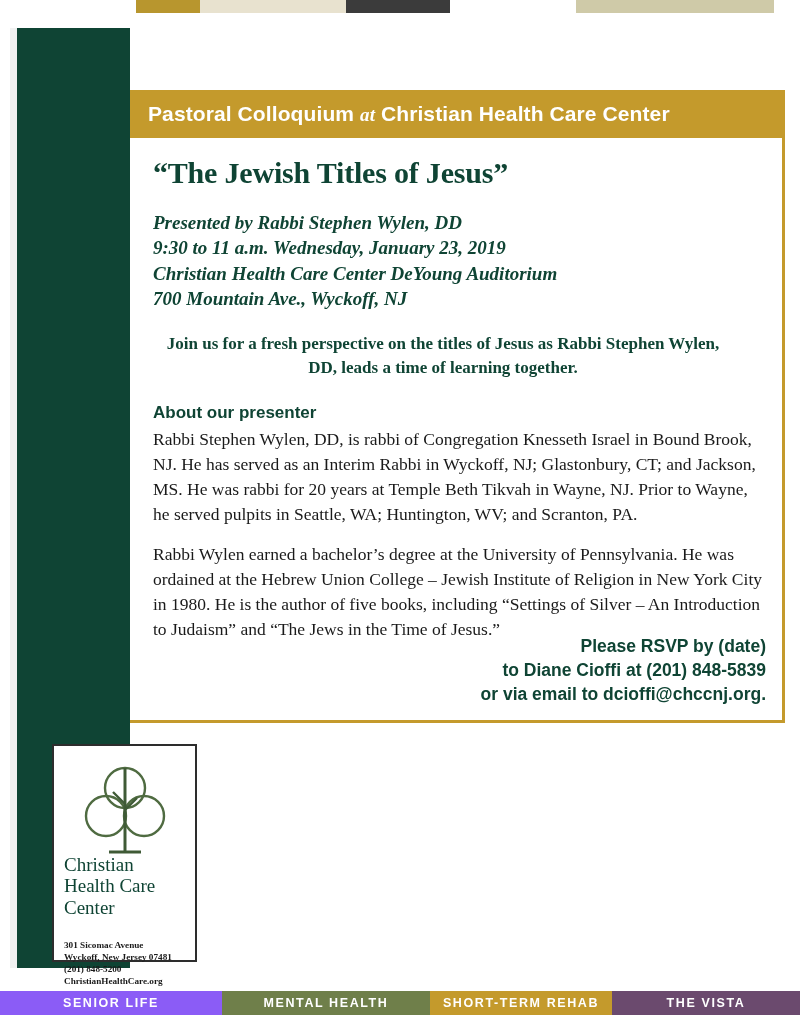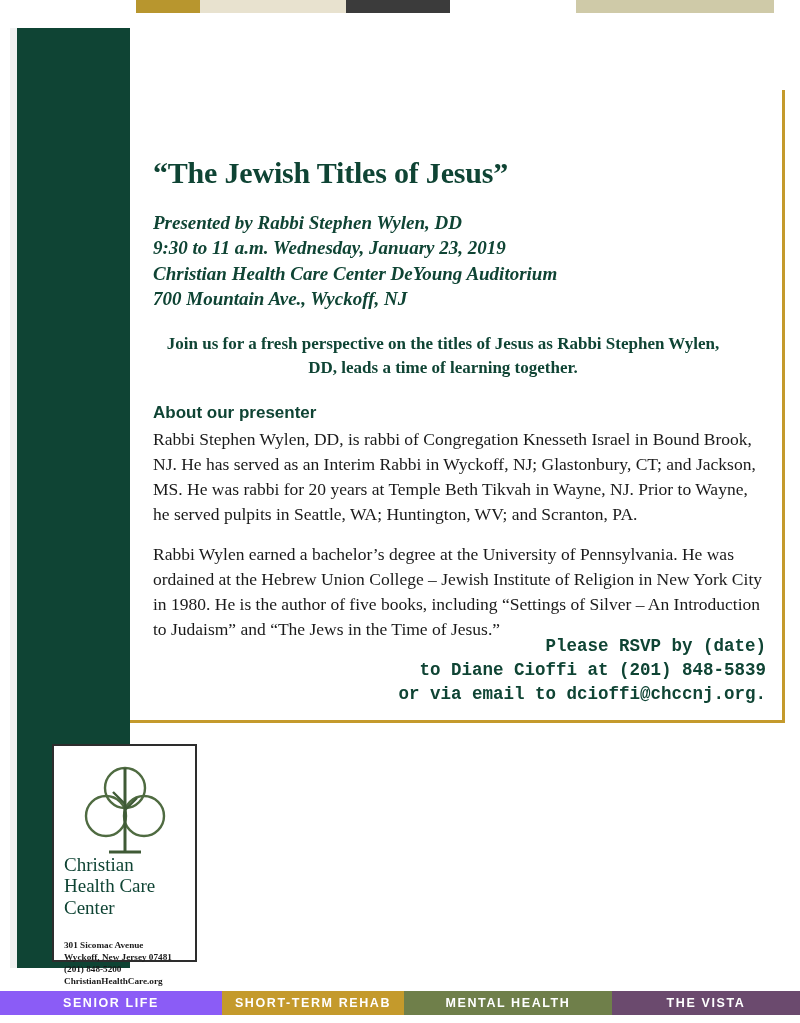--- a/index.html
+++ b/index.html
@@ -141,21 +141,21 @@
     line-height: 1.42;
     margin: 0 0 16px 0;
     max-width: 618px;
   }
 
   .rsvp {
     position: absolute;
     right: 16px;
     bottom: 14px;
     text-align: right;
-    font-family: Liberation Mono, monospace;
+    font-family: Liberation Sans, sans-serif;
     font-weight: bold;
     font-size: 17.5px;
     color: #0f4434;
     line-height: 1.38;
   }
 
   
   .logo-box {
     position: absolute;
     left: 52px;
@@ -234,20 +234,27 @@
   <div class="seg seg-cream"></div>
   <div class="seg seg-dark"></div>
   <div class="seg seg-cream2"></div>
 </div>
 
 <div class="green-panel-shadow"></div>
 <div class="green-panel"></div>
 
 <div class="card">
 
+  <div class="card-header">
+    <div class="hdr-text">
+      <span>Pastoral Colloquium</span>
+      <span class="hdr-at">at</span>
+      <span>Christian Health Care Center</span>
+    </div>
+  </div>
 
   <div class="card-body">
 
     <div class="title">“The Jewish Titles of Jesus”</div>
 
     <div class="presenter-block">
       <div>Presented by Rabbi Stephen Wylen, DD</div>
       <div>9:30 to 11 a.m. Wednesday, January 23, 2019</div>
       <div>Christian Health Care Center DeYoung Auditorium</div>
       <div>700 Mountain Ave., Wyckoff, NJ</div>
@@ -289,17 +296,17 @@
   <div class="logo-addr">
     <div>301 Sicomac Avenue</div>
     <div>Wyckoff, New Jersey  07481</div>
     <div>(201) 848-5200</div>
     <div>ChristianHealthCare.org</div>
   </div>
 </div>
 
 <div class="footer">
   <div class="fseg fseg-0">SENIOR LIFE</div>
+  <div class="fseg fseg-2">MENTAL HEALTH</div>
   <div class="fseg fseg-1">SHORT-TERM REHAB</div>
-  <div class="fseg fseg-2">MENTAL HEALTH</div>
   <div class="fseg fseg-3">THE VISTA</div>
 </div>
 <div class="footer-white-left"></div>
 
 </body></html>

